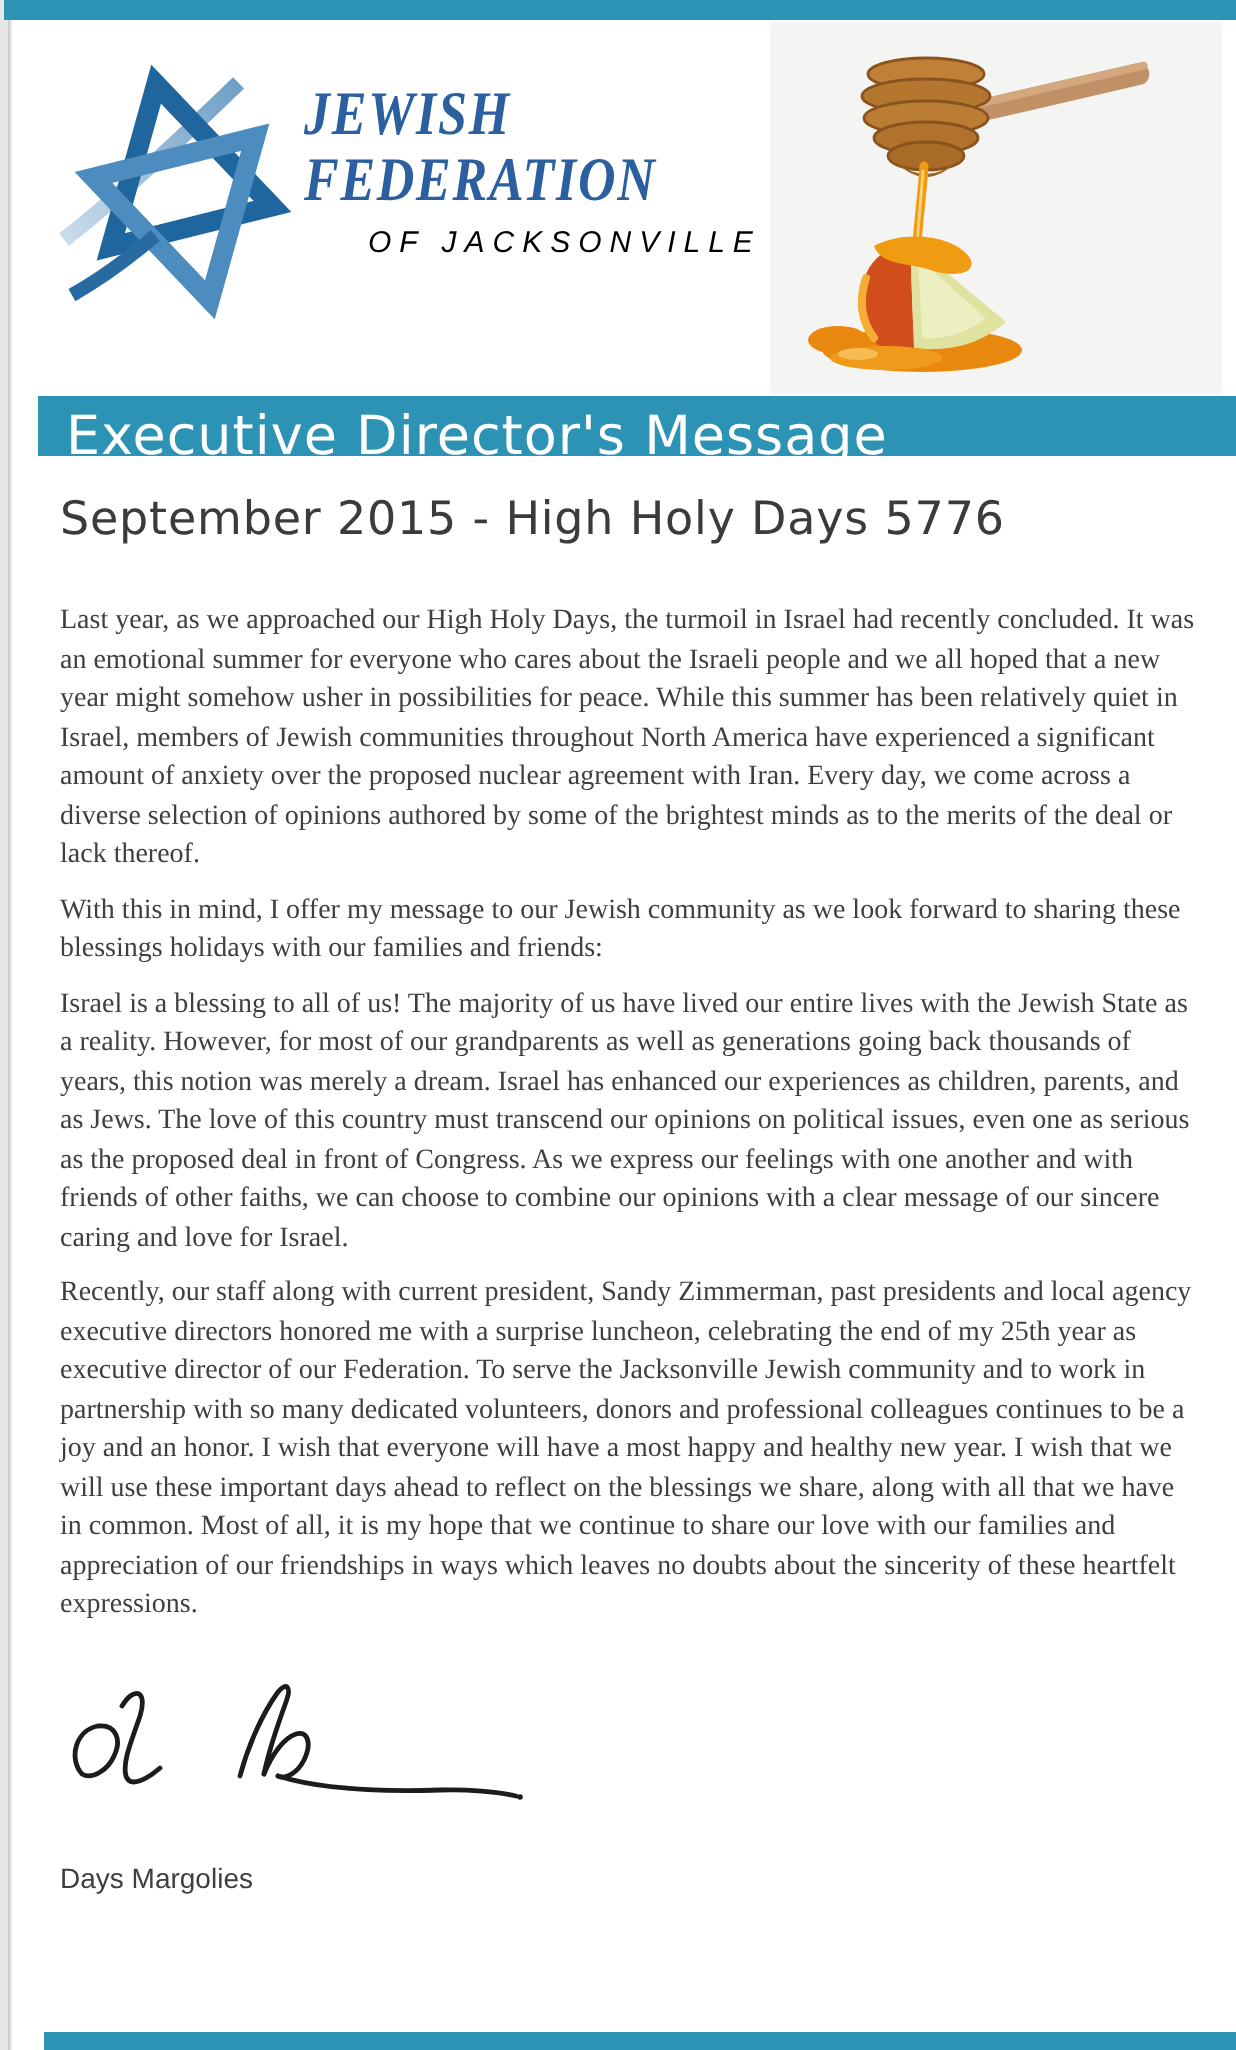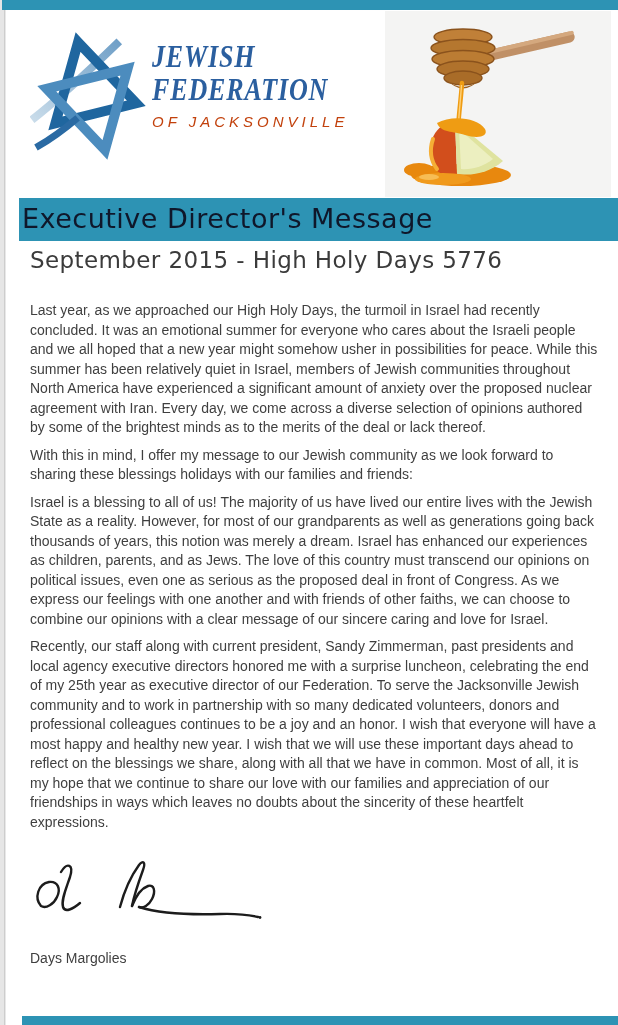--- a/index.html
+++ b/index.html
@@ -24,46 +24,47 @@
   }
   
   .logo-star { position:absolute; left:30px; top:24px; width:124px; height:142px; }
   .logo-text { position:absolute; left:152px; top:40px; width:230px;font-style:italic; }
   .logo-line {
     font-family:"Liberation Serif", serif; font-weight:bold;
     font-size:31px; line-height:33px; color:#2b5f9f; letter-spacing:1px;
     transform:scaleX(.84); transform-origin:left top; white-space:nowrap;
   }
   .logo-sub {
-    margin-top:7px; font-size:15px; letter-spacing:4px; color:#c2410c;
+    margin-top:7px; font-size:15px; letter-spacing:4px; color:#000000;
     white-space:nowrap;
+    margin-left:32px;
   }
   .honey-photo {
     position:absolute; left:385px; top:11px; width:226px; height:186px;
     background:#f4f4f3;
   }
   
   .banner {
-    position:absolute; left:19px; right:0; top:198px; height:43px;
-    background:#2D93B4; color:#0f172a;
+    position:absolute; left:19px; right:0; top:198px; height:30px;
+    background:#2D93B4; color:#ffffff;
     font-family:"DejaVu Sans", sans-serif;
-    font-size:27px; line-height:42px; padding-left:3px;
+    font-size:27px; line-height:42px; padding-left:14px;
     letter-spacing:.5px; white-space:nowrap; overflow:hidden;
   }
   .subtitle {
     position:absolute; left:30px; top:247px;
     font-family:"DejaVu Sans", sans-serif;
     font-size:23px; color:#3b3b3b; letter-spacing:.4px; white-space:nowrap;text-align:center;
   }
   
   .content {
     position:absolute; left:30px; top:301px; width:569px;
     font-size:14px; line-height:19.5px; color:#3f3f3f;
   }
-  .content p { margin:0 0 8px 0; }
+  .content p { margin:0 0 8px 0;font-family:Liberation Serif, serif; }
   .closing { margin-top:12px; }
   .signature-svg { display:block; margin:22px 0 24px -2px; }
   .sign-name { line-height:20.5px; }
   .sign-title { line-height:20.5px; }
 </style>
 </head>
 <body>
 
 <div class="page">
   <div class="left-gutter"></div>

